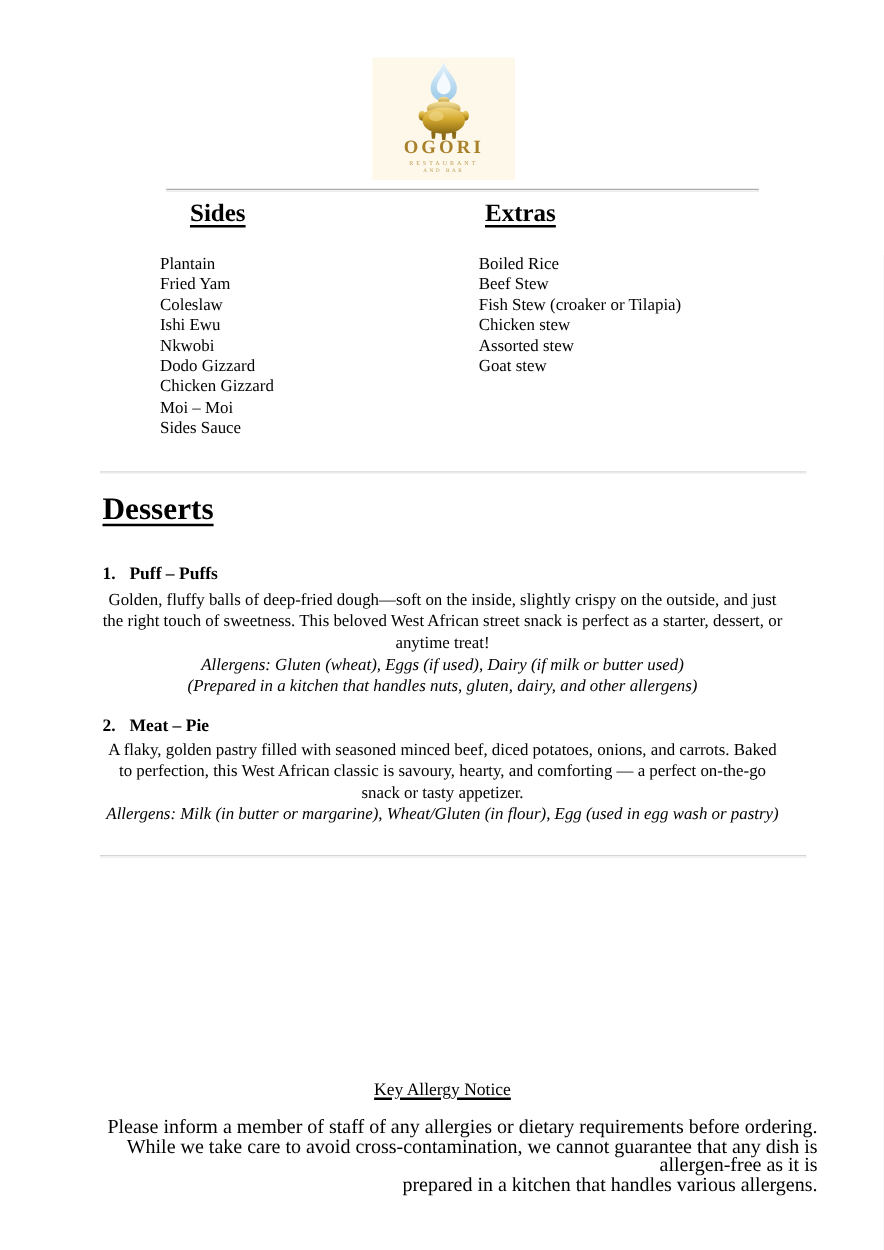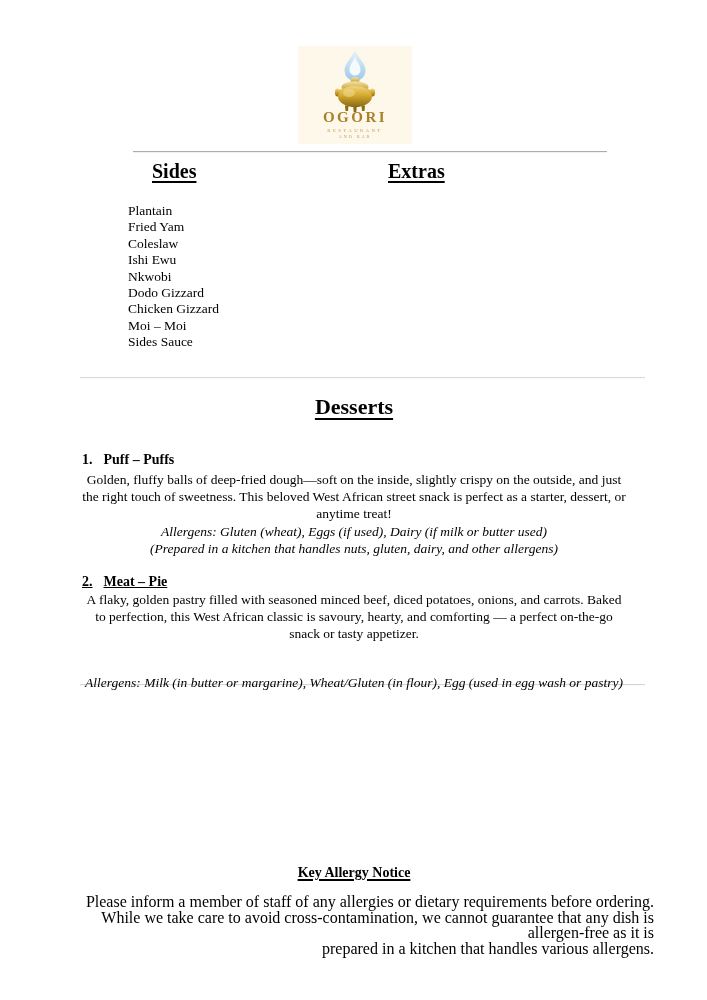--- a/index.html
+++ b/index.html
@@ -37,22 +37,22 @@
   .sides-title{left:128px;top:160px;margin-left:24px;}
   .extras-title{left:388px;top:160px;font-family:Liberation Serif, serif;}
 
   
   .menu-list{font-size:13.5px;line-height:16.4px;}
   .sides-list{left:128px;top:203px;}
   .extras-list{left:383px;top:203px;}
 
   
   .desserts-title{
-    left:82px;top:394px;width:544px;text-align:center;
-    font-size:22px;font-weight:bold;
+    left:82px;top:394px;width:544px;text-align:left;
+    font-size:25px;font-weight:bold;
   }
   .desserts-title span{
     text-decoration:underline;
     text-decoration-thickness:2px;
     text-underline-offset:4px;
   }
   .item-title{
     left:82px;width:544px;text-align:left;
     font-size:14px;font-weight:bold;
   }
@@ -60,28 +60,28 @@
   .body-par{
     left:82px;width:544px;text-align:center;
     font-size:13.5px;line-height:16.9px;
   }
   .italic{font-style:italic;}
 
   .t-item1{top:452px;}
   .t-par1{top:472px;}
   .t-allerg1{top:524px;}
   .t-note1{top:541px;}
-  .t-item2{top:574px;text-decoration:underline;}
+  .t-item2{top:574px;}
   .t-par2{top:592px;}
-  .t-allerg2{top:643px;margin-top:32px;}
+  .t-allerg2{top:643px;}
 
   
   .notice-title{
     left:82px;top:865px;width:544px;text-align:center;
-    font-size:14px;font-weight:bold;
+    font-size:14px;font-weight:normal;
   }
   .notice-title span{
     text-decoration:underline;
     text-decoration-thickness:1.5px;
     text-underline-offset:2px;
   }
   .notice-body{
     left:54px;top:894px;width:600px;text-align:right;
     font-size:16px;line-height:15.6px;
   }
@@ -141,20 +141,28 @@
     <div>Coleslaw</div>
     <div>Ishi Ewu</div>
     <div>Nkwobi</div>
     <div>Dodo Gizzard</div>
     <div>Chicken Gizzard</div>
     <div>Moi – Moi</div>
     <div>Sides Sauce</div>
   </div>
 
   <div class="abs col-title extras-title">Extras</div>
+  <div class="abs menu-list extras-list">
+    <div>Boiled Rice</div>
+    <div>Beef Stew</div>
+    <div>Fish Stew (croaker or Tilapia)</div>
+    <div>Chicken stew</div>
+    <div>Assorted stew</div>
+    <div>Goat stew</div>
+  </div>
 
   <div class="abs desserts-title">
     <span>Desserts</span>
   </div>
 
   <div class="abs item-title t-item1">
     <span class="num">1.</span><span>Puff – Puffs</span>
   </div>
   <div class="abs body-par t-par1">Golden, fluffy balls of deep-fried dough—soft on the inside, slightly crispy on the outside, and just the right touch of sweetness. This beloved West African street snack is perfect as a starter, dessert, or anytime treat!</div>
   <div class="abs body-par italic t-allerg1">Allergens: Gluten (wheat), Eggs (if used), Dairy (if milk or butter used)</div>

